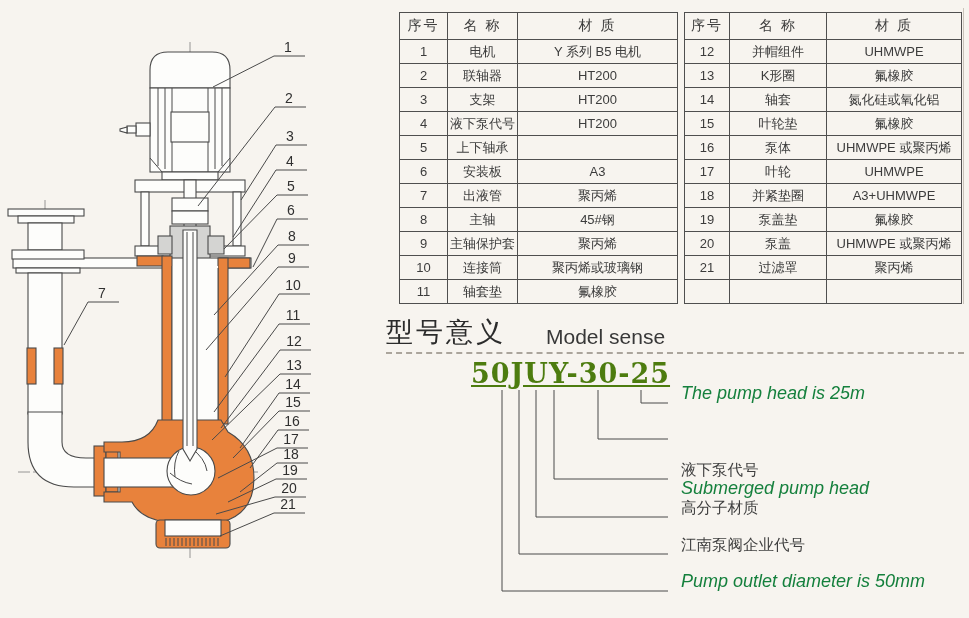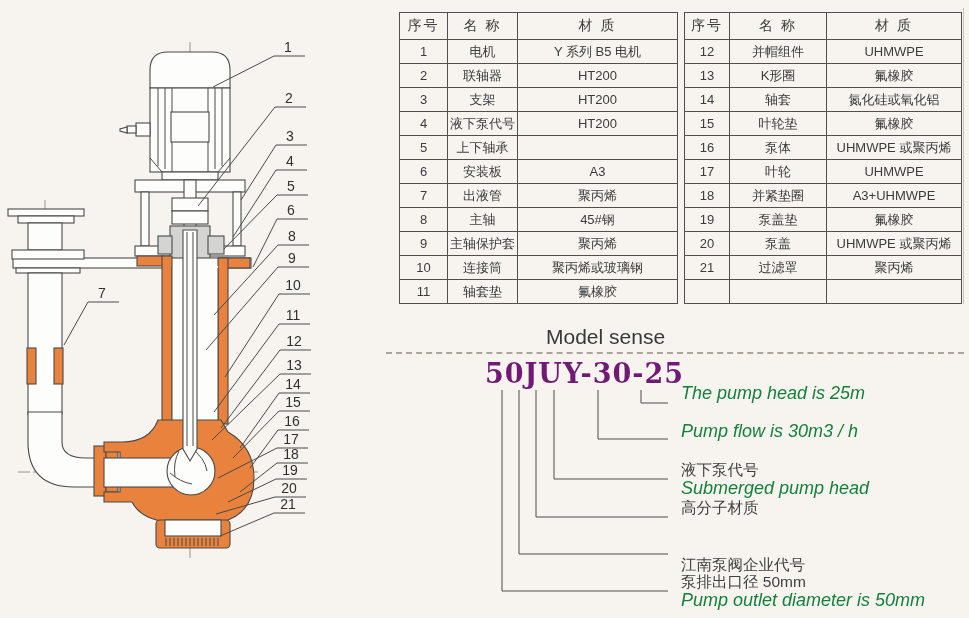--- a/index.html
+++ b/index.html
@@ -28,23 +28,23 @@
   table.parts th{height:26px;font-size:14px;font-weight:normal;letter-spacing:2px;}
   table.parts td{height:23px;font-size:13px;}
   #t1 col.c1{width:48px;}  #t1 col.c2{width:64px;}  #t1 col.c3{width:160px;}
   #t2 col.c1{width:45px;}  #t2 col.c2{width:97px;}  #t2 col.c3{width:135px;}
   .scan-edge{position:absolute;left:963px;top:8px;width:1px;height:296px;background:#c9c4bb;}
   
   .model-title-zh{position:absolute;left:386px;top:314px;font-size:27px;letter-spacing:3px;color:#2b2b2b;}
   .model-title-en{position:absolute;left:546px;top:325px;font-size:21px;color:#383838;}
   .dash-line{position:absolute;left:386px;top:352px;width:578px;height:0;border-top:2px dashed #aba59c;}
   .model-code{
-    position:absolute;left:485px;top:358px;
+    position:absolute;left:471px;top:358px;
     font-family:"DejaVu Serif",serif;font-weight:bold;font-size:27px;
-    letter-spacing:1px;color:#701a75;
+    letter-spacing:1px;color:#4d7c0f;text-decoration:underline;
   }
   #model-leaders{position:absolute;left:0;top:0;pointer-events:none;}
   .exp-row{position:absolute;left:681px;width:286px;line-height:19px;}
   .exp-zh{font-size:15.5px;color:#3f3f3f;}
   .exp-en{font-size:18px;color:#15803d;font-style:italic;}
 </style>
 </head>
 <body>
 
 <div class="canvas">
@@ -324,49 +324,48 @@
         <tr>
           <td></td>
           <td></td>
           <td></td>
         </tr>
       </tbody>
   </table>
 
   <div class="scan-edge"></div>
 
+  <div class="model-title-zh">型号意义</div>
   <div class="model-title-en">Model sense</div>
   <div class="dash-line"></div>
   <div class="model-code">50JUY-30-25</div>
 
   <svg id="model-leaders" width="969" height="618" viewBox="0 0 969 618">
     <path class="leader" d="M641,390 V403 H668"></path>
     <path class="leader" d="M598,390 V439 H668"></path>
     <path class="leader" d="M554,390 V479 H668"></path>
     <path class="leader" d="M536,390 V517 H668"></path>
     <path class="leader" d="M519,390 V554 H668"></path>
     <path class="leader" d="M502,390 V591 H668"></path>
   </svg>
 
   <div id="explanations">
       <div class="exp-row" style="top: 384px;">
         <div class="exp-en">The pump head is 25m</div>
       </div>
       <div class="exp-row" style="top: 422px;">
-        <div class="exp-en">Pump flow is 30m3 / h</div>
       </div>
       <div class="exp-row" style="top: 460px;">
         <div class="exp-zh">液下泵代号</div>
         <div class="exp-en">Submerged pump head</div>
       </div>
       <div class="exp-row" style="top: 498px;">
         <div class="exp-zh">高分子材质</div>
       </div>
-      <div class="exp-row" style="top: 535px; margin-top: 20px;">
+      <div class="exp-row" style="top: 535px;">
         <div class="exp-zh">江南泵阀企业代号</div>
       </div>
       <div class="exp-row" style="top: 572px;">
-        <div class="exp-zh">泵排出口径 50mm</div>
         <div class="exp-en">Pump outlet diameter is 50mm</div>
       </div>
     </div>
 
 </div>
 
 </body></html>

